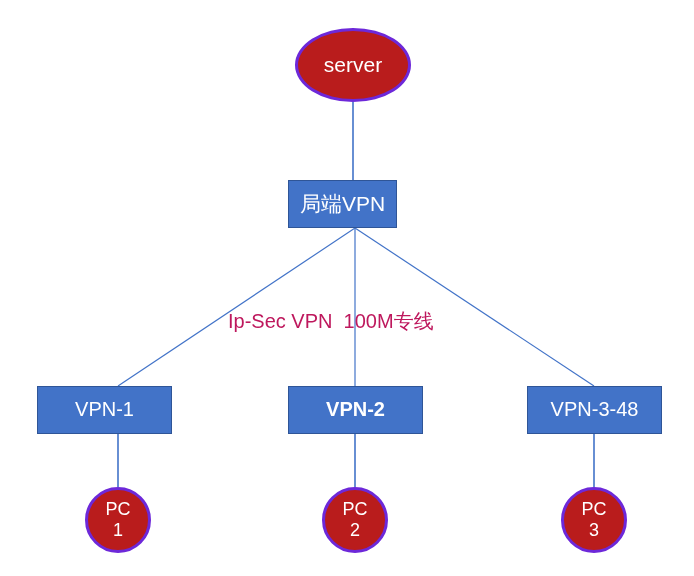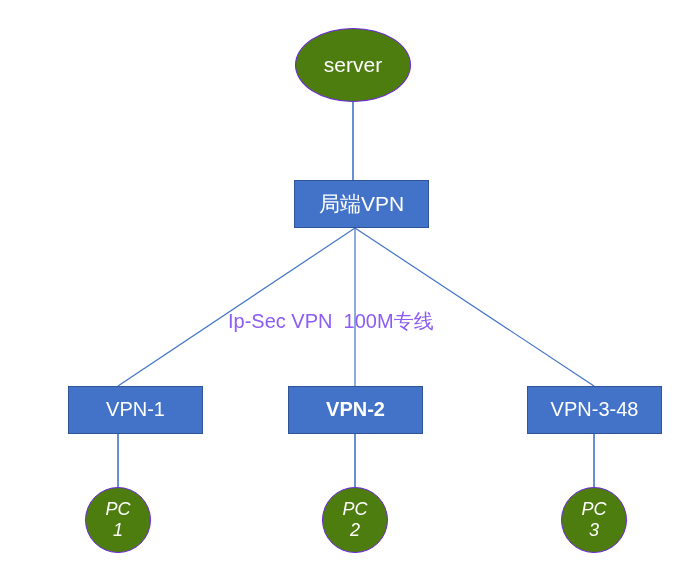--- a/index.html
+++ b/index.html
@@ -29,71 +29,69 @@
     display: flex;
     align-items: center;
     justify-content: center;
     text-align: center;
     color: #ffffff;
     box-sizing: border-box;
     line-height: 1.18;
   }
   .node-ellipse {
     border-radius: 50%;
-    background: #4d7c0f;
-    border: 1px solid #6d28d9;
+    background: #b91c1c;
+    border: 3px solid #6d28d9;
   }
   .node-box {
     background: #4273c8;
     border: 1px solid #2f5597;
   }
   .server-node {
     left: 295px;
     top: 28px;
     width: 116px;
     height: 74px;
     font-size: 21px;
   }
   .vpn-core-node {
     left: 288px;
     top: 180px;
-    width: 135px;
+    width: 109px;
     height: 48px;
     font-size: 21px;
-    margin-left: 6px;
   }
   .vpn-leaf-node {
     top: 386px;
     width: 135px;
     height: 48px;
     font-size: 20px;
   }
-  .vpn-leaf-1 { left: 68px; align-items: center; }
+  .vpn-leaf-1 { left: 37px; align-items: center; }
   .vpn-leaf-2 { left: 288px; font-weight: bold; }
   .vpn-leaf-3 { left: 527px; text-align: center; }
   .pc-node {
     top: 487px;
     width: 66px;
     height: 66px;
     font-size: 18px;
     flex-direction: column;
   }
   .pc-node-1 { left: 85px; }
   .pc-node-2 { left: 322px; }
   .pc-node-3 { left: 561px; }
   .pc-line {
     display: block;
-    font-style: italic;
   }
   .link-label {
     position: absolute;
     left: 228px;
     top: 308px;
     font-size: 20px;
-    color: #8b5cf6;
+    color: #be185d;
     white-space: pre;
   }
 </style>
 </head>
 <body>
 
 <div id="diagram-canvas">
 
   <svg id="edges-layer" viewBox="0 0 694 576" width="694" height="576" xmlns="http://www.w3.org/2000/svg">
 

